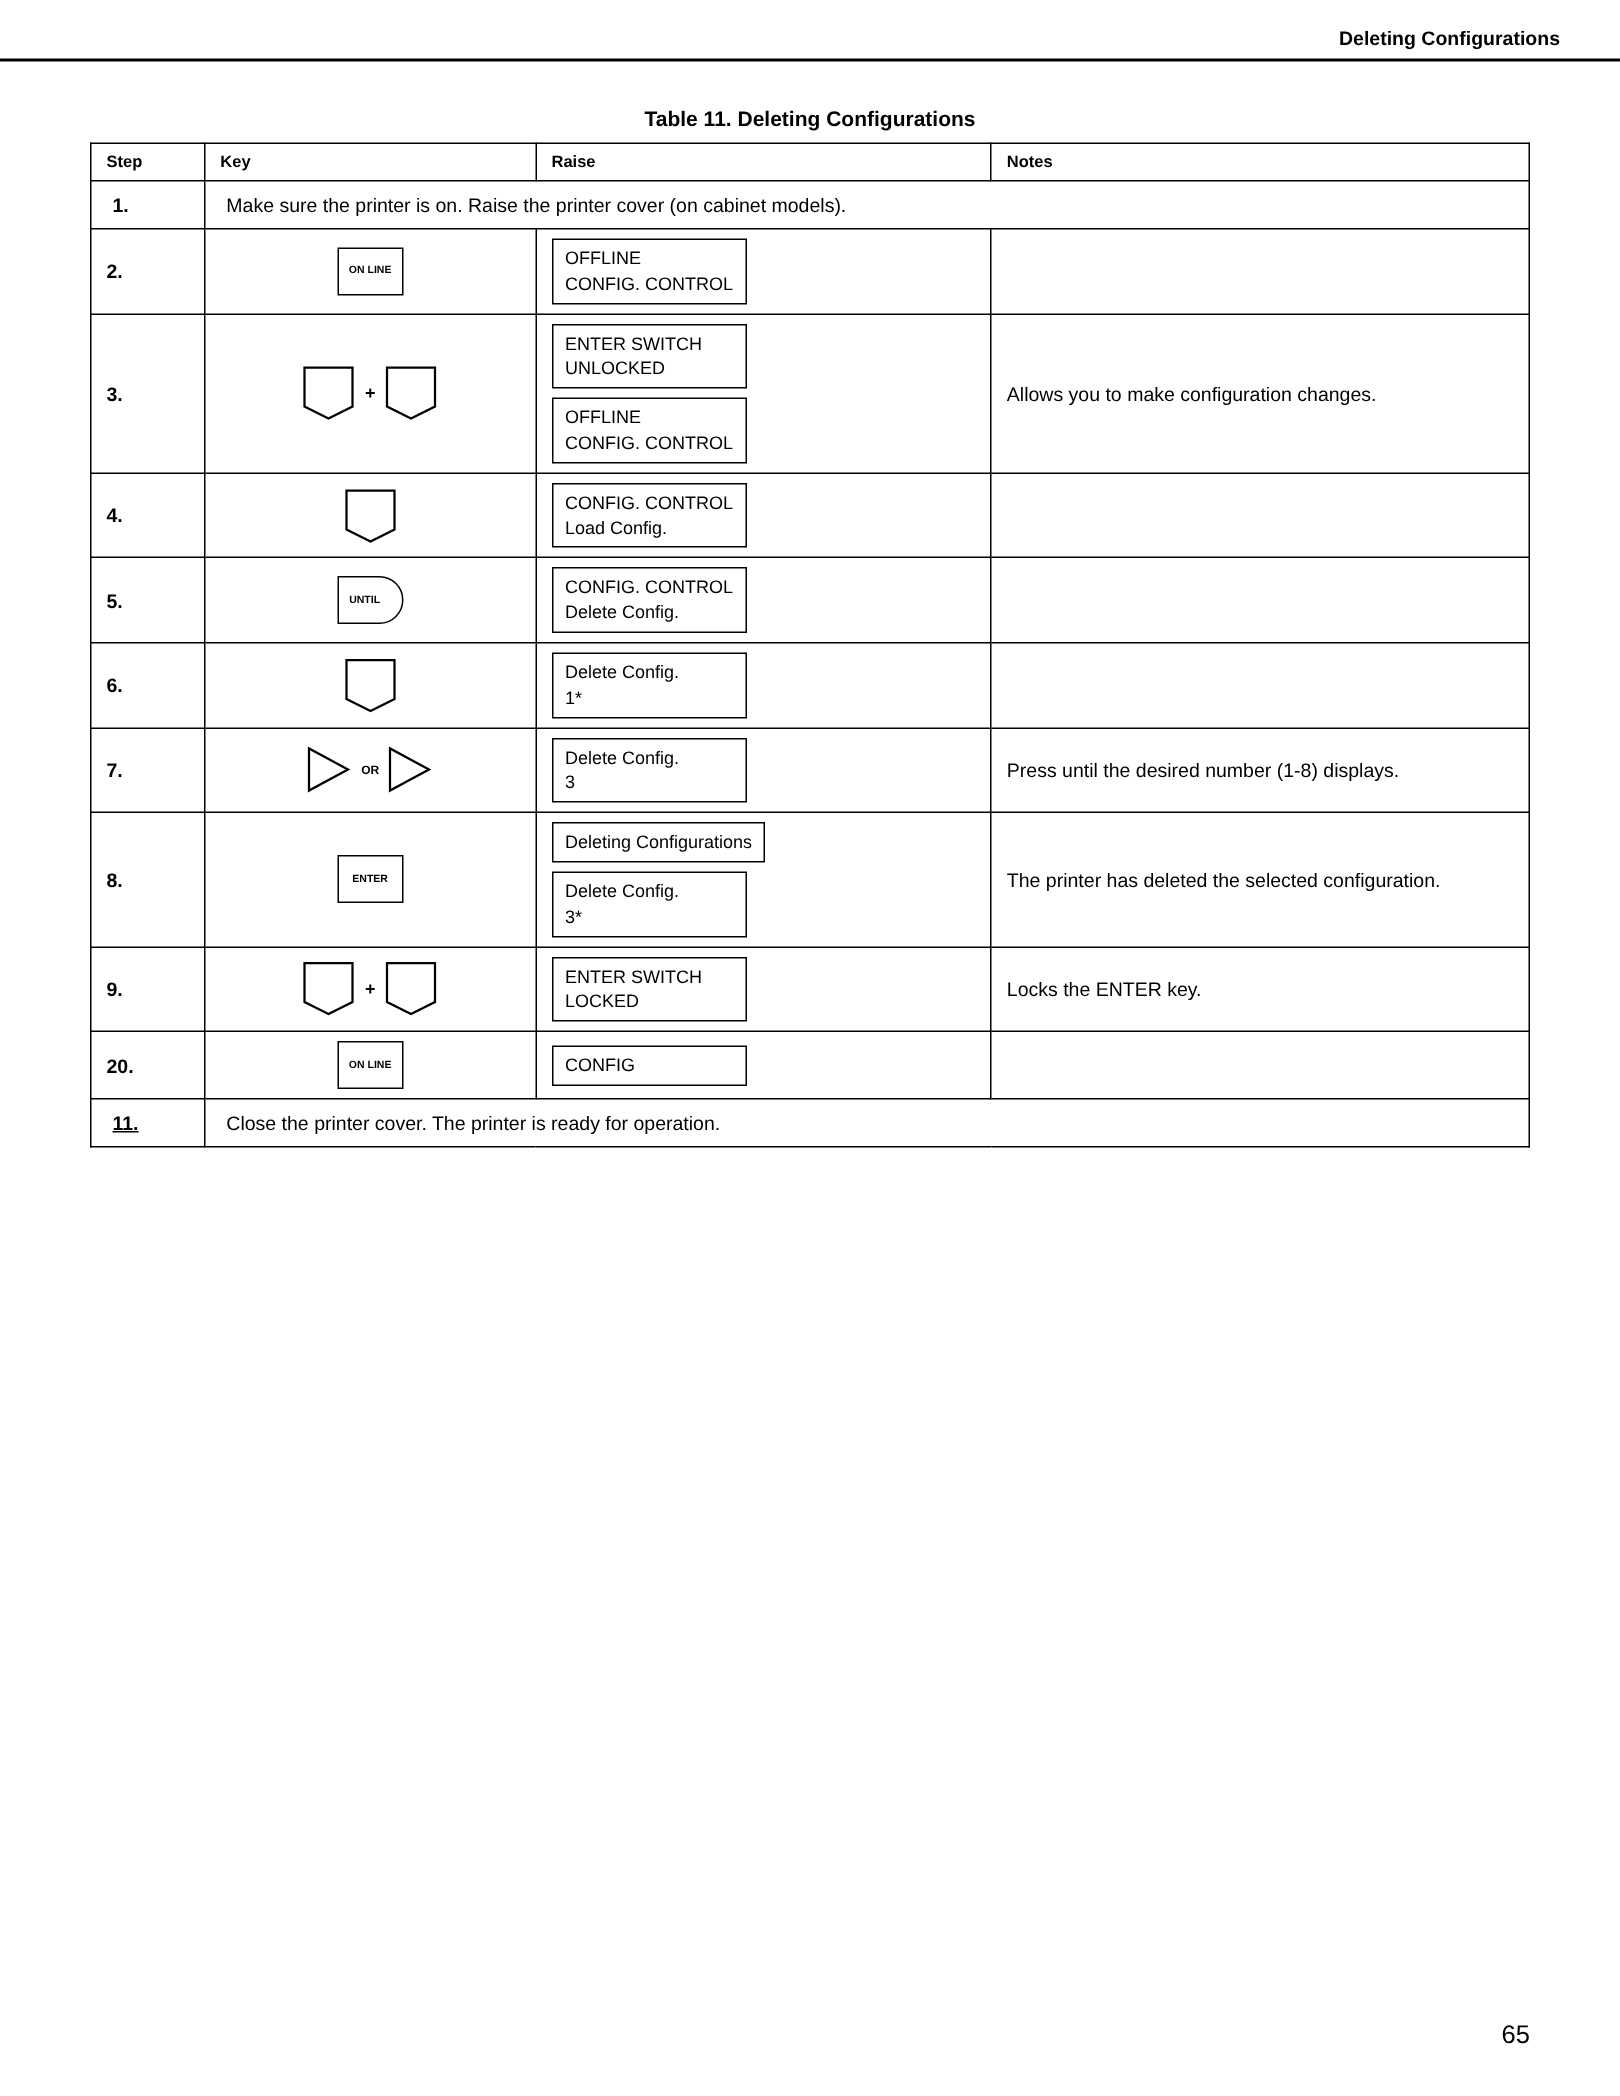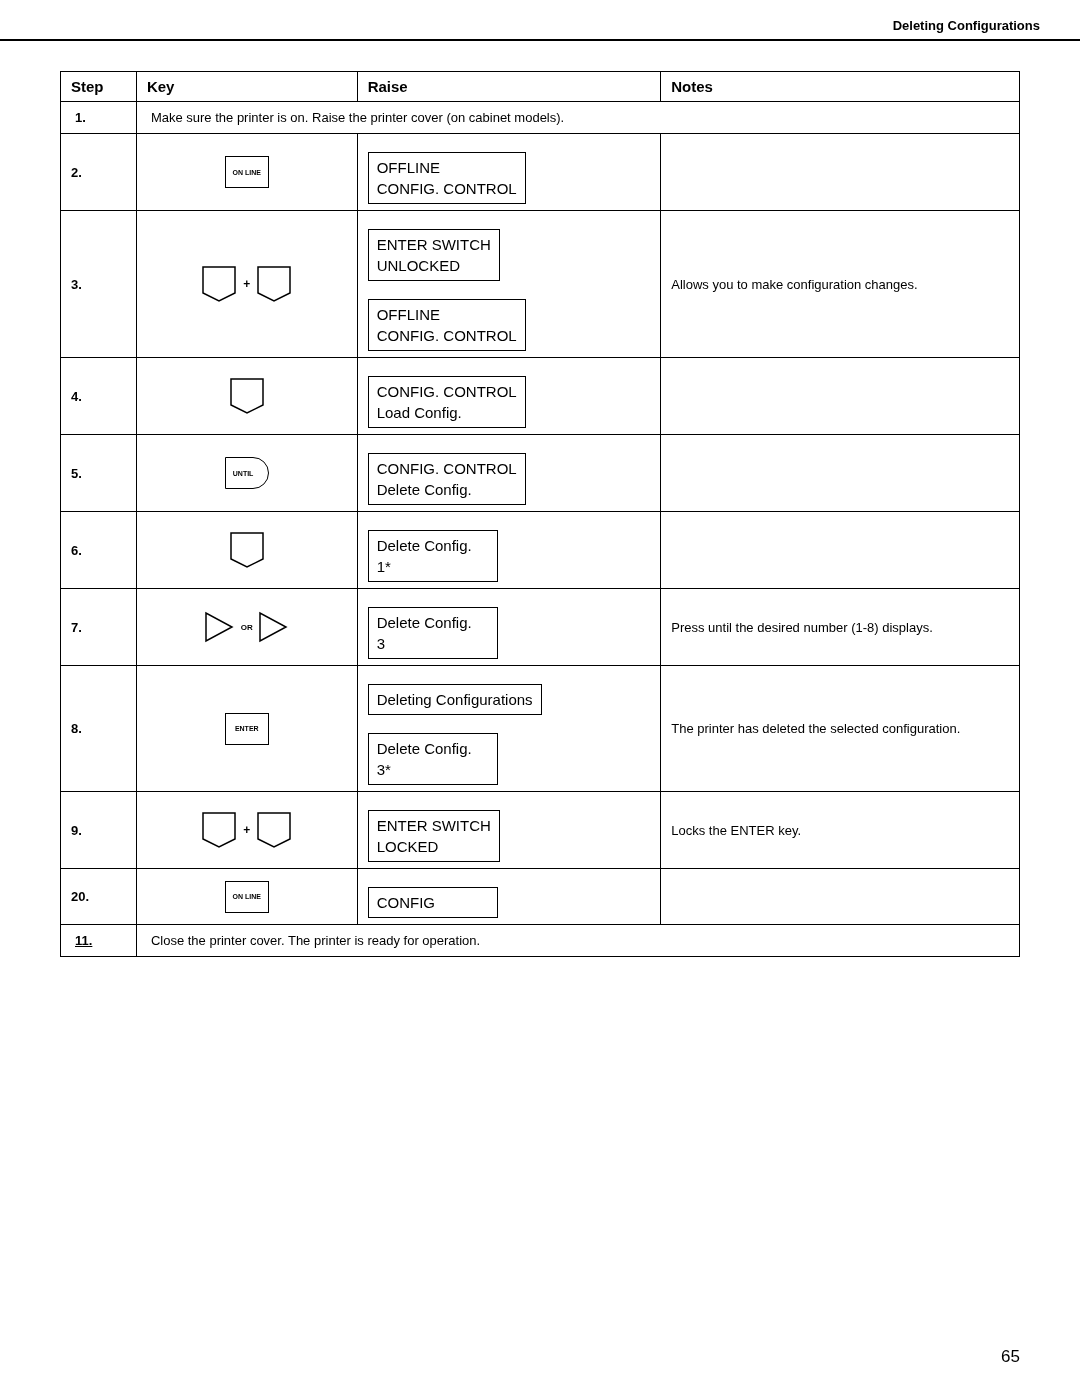--- a/index.html
+++ b/index.html
@@ -41,21 +41,21 @@
       width: 100%;
       border-collapse: collapse;
       border: 1.5px solid #000;
     }
 
     .main-table th {
       border: 1.5px solid #000;
       padding: 6px 10px;
       font-weight: bold;
       text-align: left;
-      font-size: 15px;
+      font-size: 11px;
       background: #fff;
     }
 
     .main-table td {
       border: 1.5px solid #000;
       padding: 6px 10px;
       vertical-align: middle;
       font-size: 13px;
     }
 
@@ -68,24 +68,23 @@
       padding: 8px 14px;
       font-size: 13px;
     }
 
     
     .display-box {
       border: 1px solid #000;
       padding: 4px 8px;
       display: inline-block;
       min-width: 130px;
-      font-size: 15px;
+      font-size: 12px;
       line-height: 1.4;
       background: #fff;
-      margin-top: 12px;
     }
 
     
     .key-shape-container {
       display: flex;
       align-items: center;
       justify-content: center;
       gap: 4px;
     }
 
@@ -157,20 +156,21 @@
     }
   </style>
 </head>
 <body>
 
 <div class="page-header">
   <span class="page-header-title">Deleting Configurations</span>
 </div>
 
 <div class="content">
+  <div class="table-title">Table 11. Deleting Configurations</div>
 
   <table class="main-table">
     <thead>
       <tr>
         <th class="step-col">Step</th>
         <th class="key-col">Key</th>
         <th class="result-col">Raise</th>
         <th class="notes-col">Notes</th>
       </tr>
     </thead>

